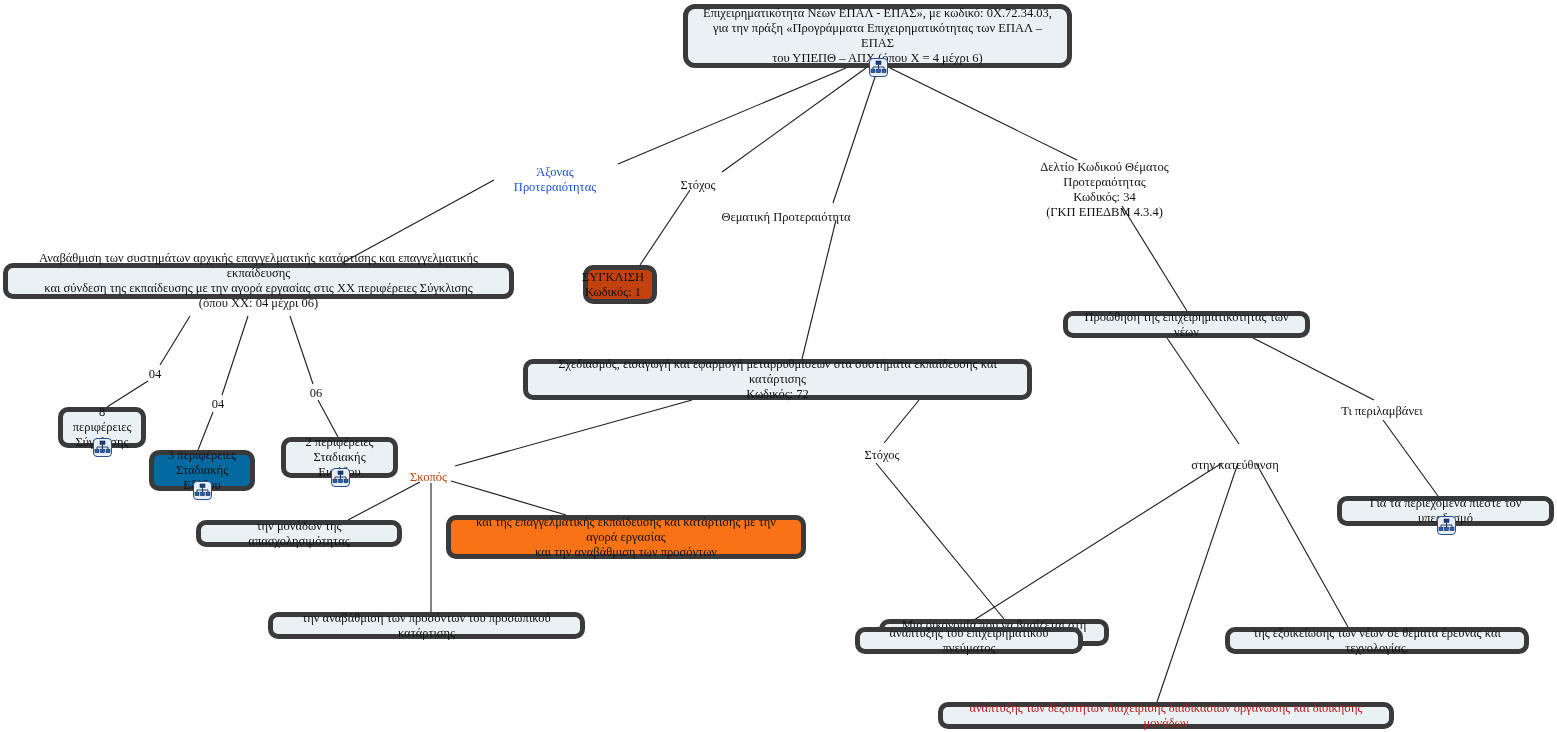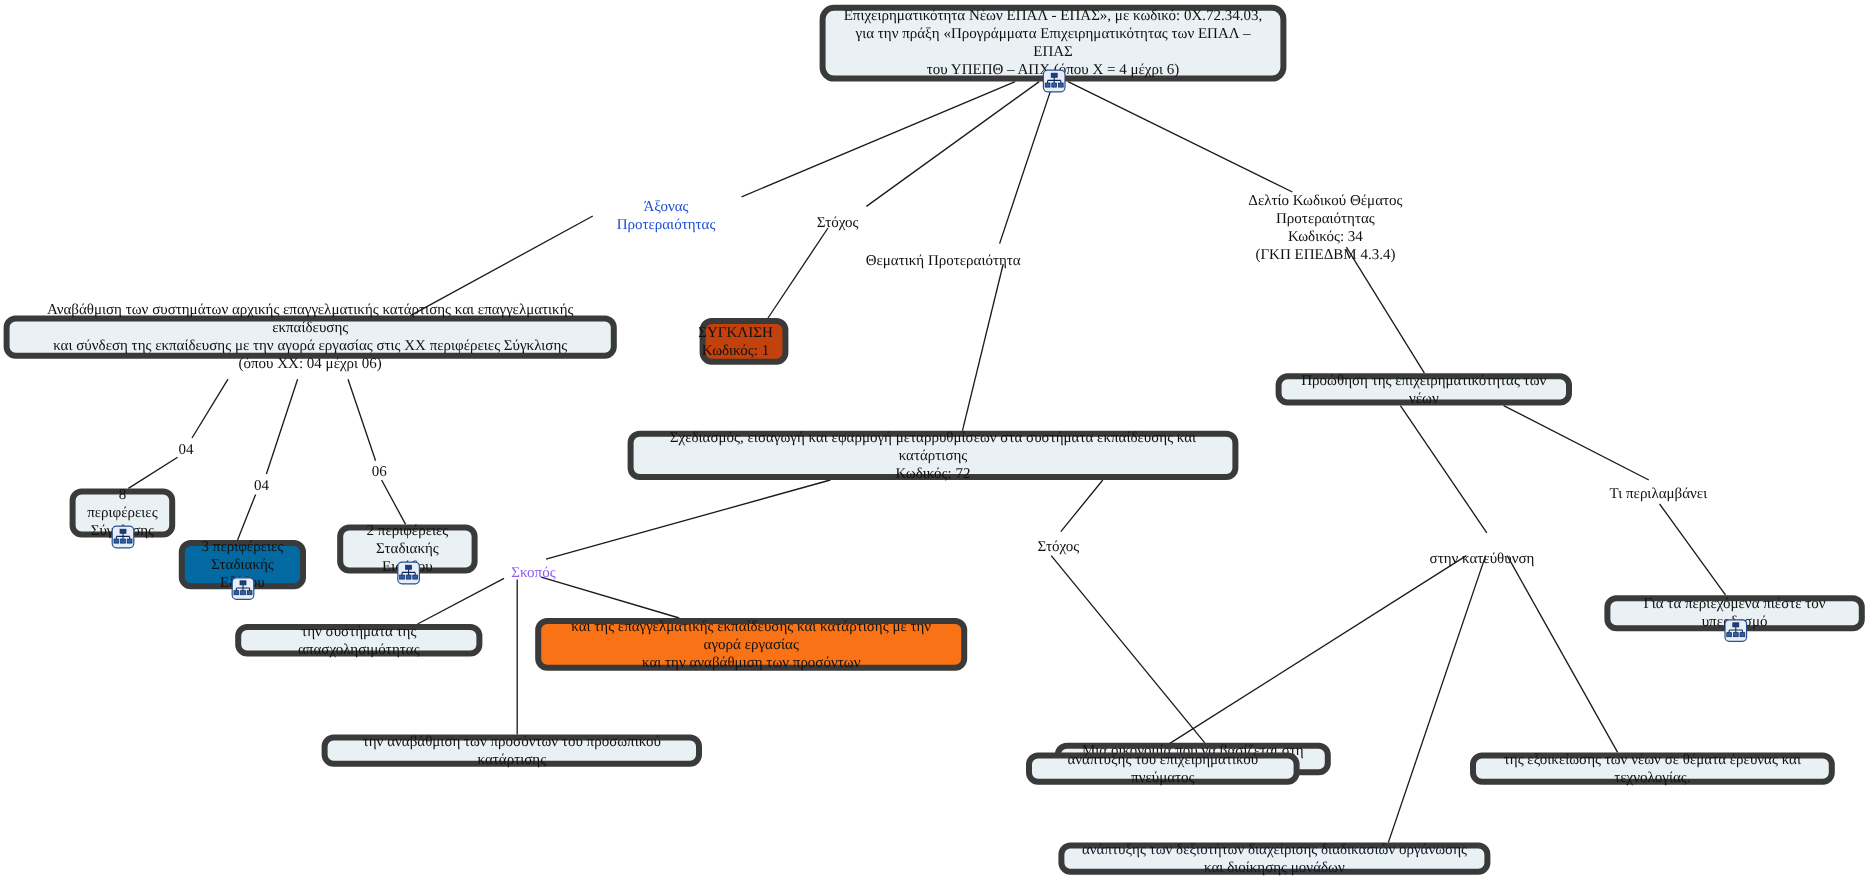--- a/index.html
+++ b/index.html
@@ -162,27 +162,27 @@
           <line x1="8.5" y1="5.4" x2="8.5" y2="8" stroke="#0d2a57" stroke-width="0.9"></line>
           <line x1="3" y1="8" x2="14" y2="8" stroke="#0d2a57" stroke-width="0.9"></line>
           <line x1="3" y1="8" x2="3" y2="10.2" stroke="#0d2a57" stroke-width="0.9"></line>
           <line x1="8.5" y1="8" x2="8.5" y2="10.2" stroke="#0d2a57" stroke-width="0.9"></line>
           <line x1="14" y1="8" x2="14" y2="10.2" stroke="#0d2a57" stroke-width="0.9"></line>
           <rect x="1" y="10.2" width="4" height="3.4" fill="#2a5fae" stroke="#0d2a57" stroke-width="0.6"></rect>
           <rect x="6.5" y="10.2" width="4" height="3.4" fill="#2a5fae" stroke="#0d2a57" stroke-width="0.6"></rect>
           <rect x="12" y="10.2" width="4" height="3.4" fill="#2a5fae" stroke="#0d2a57" stroke-width="0.6"></rect>
         </svg>
       </span>
-      <div class="node" style="left: 196px; top: 520px; width: 206px; height: 27px; background: rgb(234, 241, 244); border-color: rgb(58, 58, 58); color: rgb(17, 17, 17);"><span>την συστήματα της απασχολησιμότητας</span></div>
+      <div class="node" style="left: 196px; top: 520px; width: 206px; height: 27px; background: rgb(234, 241, 244); border-color: rgb(58, 58, 58); color: rgb(17, 17, 17);"><span>την μονάδων της απασχολησιμότητας</span></div>
       <div class="node" style="left: 446px; top: 515px; width: 360px; height: 44px; background: #f97316; border-color: rgb(58, 58, 58); color: rgb(17, 17, 17);"><span>και της επαγγελματικής εκπαίδευσης και κατάρτισης με την αγορά εργασίας
 και την αναβάθμιση των προσόντων</span></div>
       <div class="node" style="left: 268px; top: 612px; width: 317px; height: 27px; background: rgb(234, 241, 244); border-color: rgb(58, 58, 58); color: rgb(17, 17, 17);"><span>την αναβάθμιση των προσόντων του προσωπικού κατάρτισης</span></div>
       <div class="node" style="left: 879px; top: 619px; width: 230px; height: 27px; background: rgb(234, 241, 244); border-color: rgb(58, 58, 58); color: rgb(17, 17, 17);"><span>Μια οικονομία που να βασίζεται στη γνώση</span></div>
       <div class="node" style="left: 855px; top: 627px; width: 228px; height: 27px; background: rgb(234, 241, 244); border-color: rgb(58, 58, 58); color: rgb(17, 17, 17);"><span>ανάπτυξης του επιχειρηματικού πνεύματος</span></div>
-      <div class="node" style="left: 882px; top: 702px; width: 360px; height: 27px; background: rgb(234, 241, 244); border-color: rgb(58, 58, 58); color: #0f172a;"><span>ανάπτυξης των δεξιοτήτων διαχείρισης διαδικασιών οργάνωσης και διοίκησης μονάδων</span></div>
+      <div class="node" style="left: 938px; top: 702px; width: 456px; height: 27px; background: rgb(234, 241, 244); border-color: rgb(58, 58, 58); color: #b91c1c;"><span>ανάπτυξης των δεξιοτήτων διαχείρισης διαδικασιών οργάνωσης και διοίκησης μονάδων</span></div>
       <div class="node" style="left: 1225px; top: 627px; width: 304px; height: 27px; background: rgb(234, 241, 244); border-color: rgb(58, 58, 58); color: rgb(17, 17, 17);"><span>της εξοικείωσης των νέων σε θέματα έρευνας και τεχνολογίας.</span></div>
       <div class="node" style="left: 1337px; top: 496px; width: 217px; height: 30px; background: rgb(234, 241, 244); border-color: rgb(58, 58, 58); color: rgb(17, 17, 17);"><span>Για τα περιεχόμενα πιέστε τον υπερδεσμό</span></div>
       <span class="hier-icon" style="border-color: rgb(42, 79, 143); background: rgb(232, 238, 248); position: absolute; left: 1436.5px; top: 516px;">
         <svg width="17" height="17" viewBox="0 0 17 17" xmlns="http://www.w3.org/2000/svg">
           <rect x="6" y="2" width="5" height="3.4" fill="#1b3f7a" stroke="#0d2a57" stroke-width="0.6"></rect>
           <line x1="8.5" y1="5.4" x2="8.5" y2="8" stroke="#0d2a57" stroke-width="0.9"></line>
           <line x1="3" y1="8" x2="14" y2="8" stroke="#0d2a57" stroke-width="0.9"></line>
           <line x1="3" y1="8" x2="3" y2="10.2" stroke="#0d2a57" stroke-width="0.9"></line>
           <line x1="8.5" y1="8" x2="8.5" y2="10.2" stroke="#0d2a57" stroke-width="0.9"></line>
           <line x1="14" y1="8" x2="14" y2="10.2" stroke="#0d2a57" stroke-width="0.9"></line>
@@ -195,18 +195,18 @@
   <div id="labels-layer">
       <div class="edge-label" style="left: 494px; top: 165px; width: 122px; color: #1d4ed8;">Άξονας Προτεραιότητας</div>
       <div class="edge-label" style="left: 677px; top: 178px; width: 42px; color: rgb(17, 17, 17);">Στόχος</div>
       <div class="edge-label" style="left: 720px; top: 210px; width: 132px; color: rgb(17, 17, 17);">Θεματική Προτεραιότητα</div>
       <div class="edge-label" style="left: 1000px; top: 160px; width: 209px; color: rgb(17, 17, 17);">Δελτίο Κωδικού Θέματος Προτεραιότητας
 Κωδικός: 34
 (ΓΚΠ ΕΠΕΔΒΜ 4.3.4)</div>
       <div class="edge-label" style="left: 145px; top: 367px; width: 20px; color: rgb(17, 17, 17);">04</div>
       <div class="edge-label" style="left: 208px; top: 397px; width: 20px; color: rgb(17, 17, 17);">04</div>
       <div class="edge-label" style="left: 306px; top: 386px; width: 20px; color: rgb(17, 17, 17);">06</div>
-      <div class="edge-label" style="left: 406px; top: 470px; width: 45px; color: #8b5cf6; margin-left: 16px;">Σκοπός</div>
+      <div class="edge-label" style="left: 406px; top: 470px; width: 45px; color: #c2410c;">Σκοπός</div>
       <div class="edge-label" style="left: 861px; top: 448px; width: 42px; color: rgb(17, 17, 17);">Στόχος</div>
       <div class="edge-label" style="left: 1190px; top: 448px; width: 90px; color: rgb(17, 17, 17); margin-top: 10px;">στην κατεύθυνση</div>
       <div class="edge-label" style="left: 1338px; top: 404px; width: 88px; color: rgb(17, 17, 17);">Τι περιλαμβάνει</div>
     </div>
 </div>
 
 </body></html>

